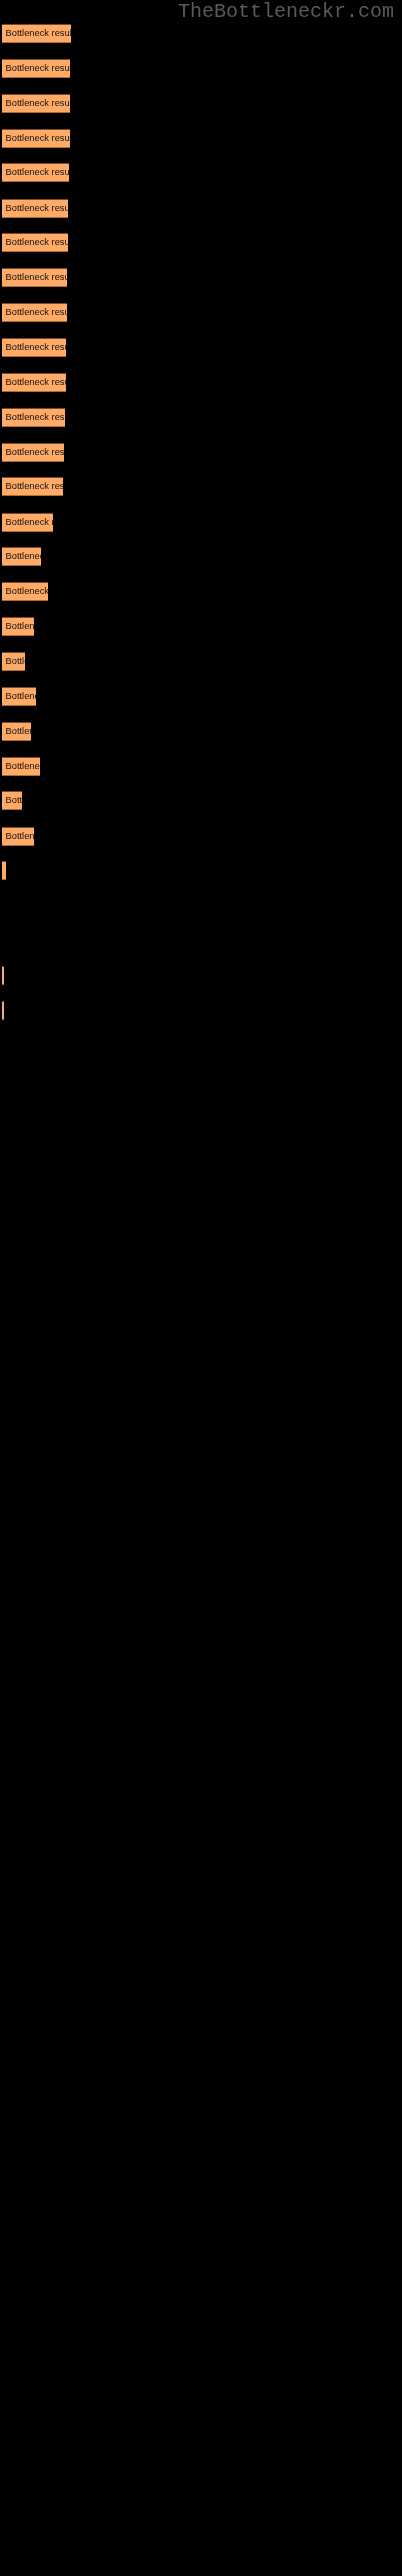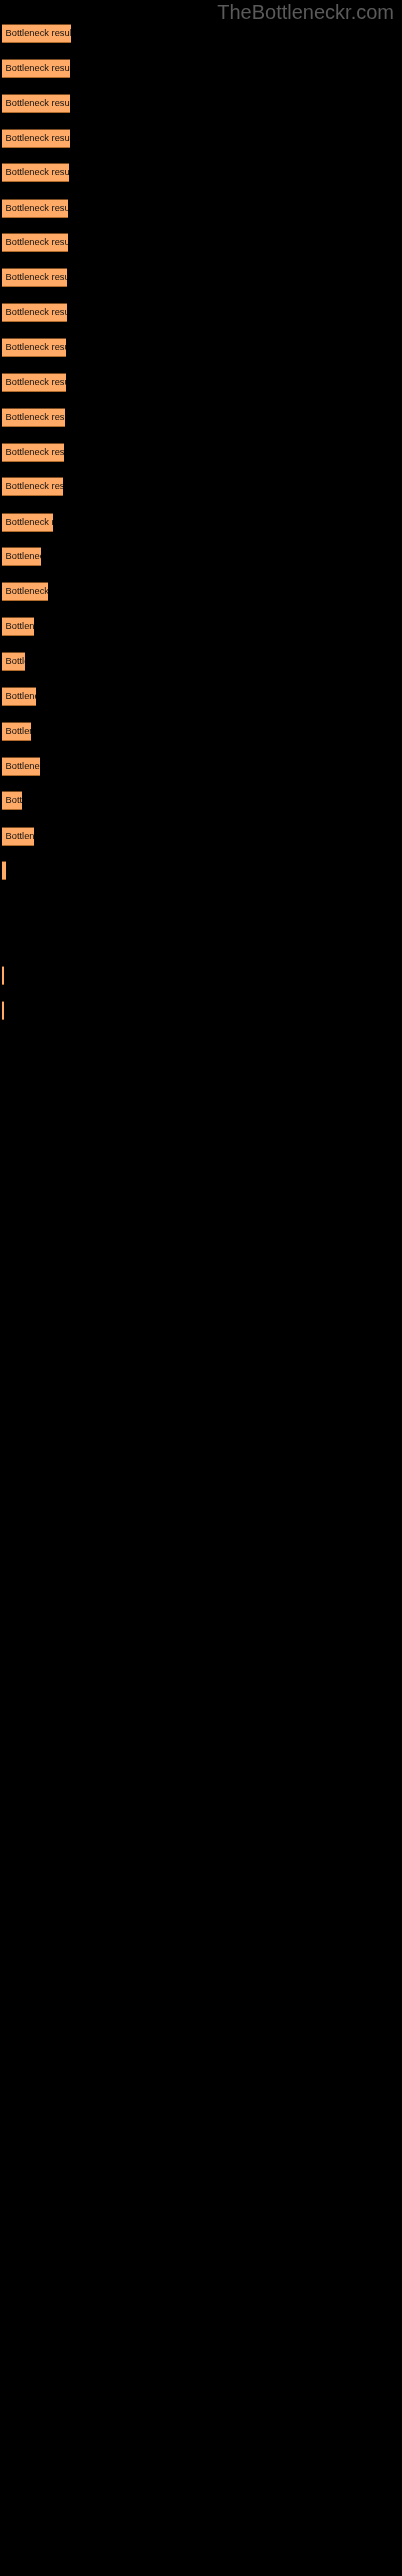--- a/index.html
+++ b/index.html
@@ -16,21 +16,21 @@
     font-family: "Liberation Sans", sans-serif;
   }
   #watermark {
     position: absolute;
     top: 0px;
     left: 0px;
     width: 394px;
     text-align: right;
     color: #5a5a5a;
     font-size: 20px;
-    font-family: Liberation Sans, sans-serif;
+    font-family: Liberation Mono, monospace;
     letter-spacing: 0px;
     line-height: 24px;
     white-space: nowrap;
   }
   #bars {
     position: absolute;
     top: 0;
     left: 0;
     width: 403px;
     height: 2576px;

